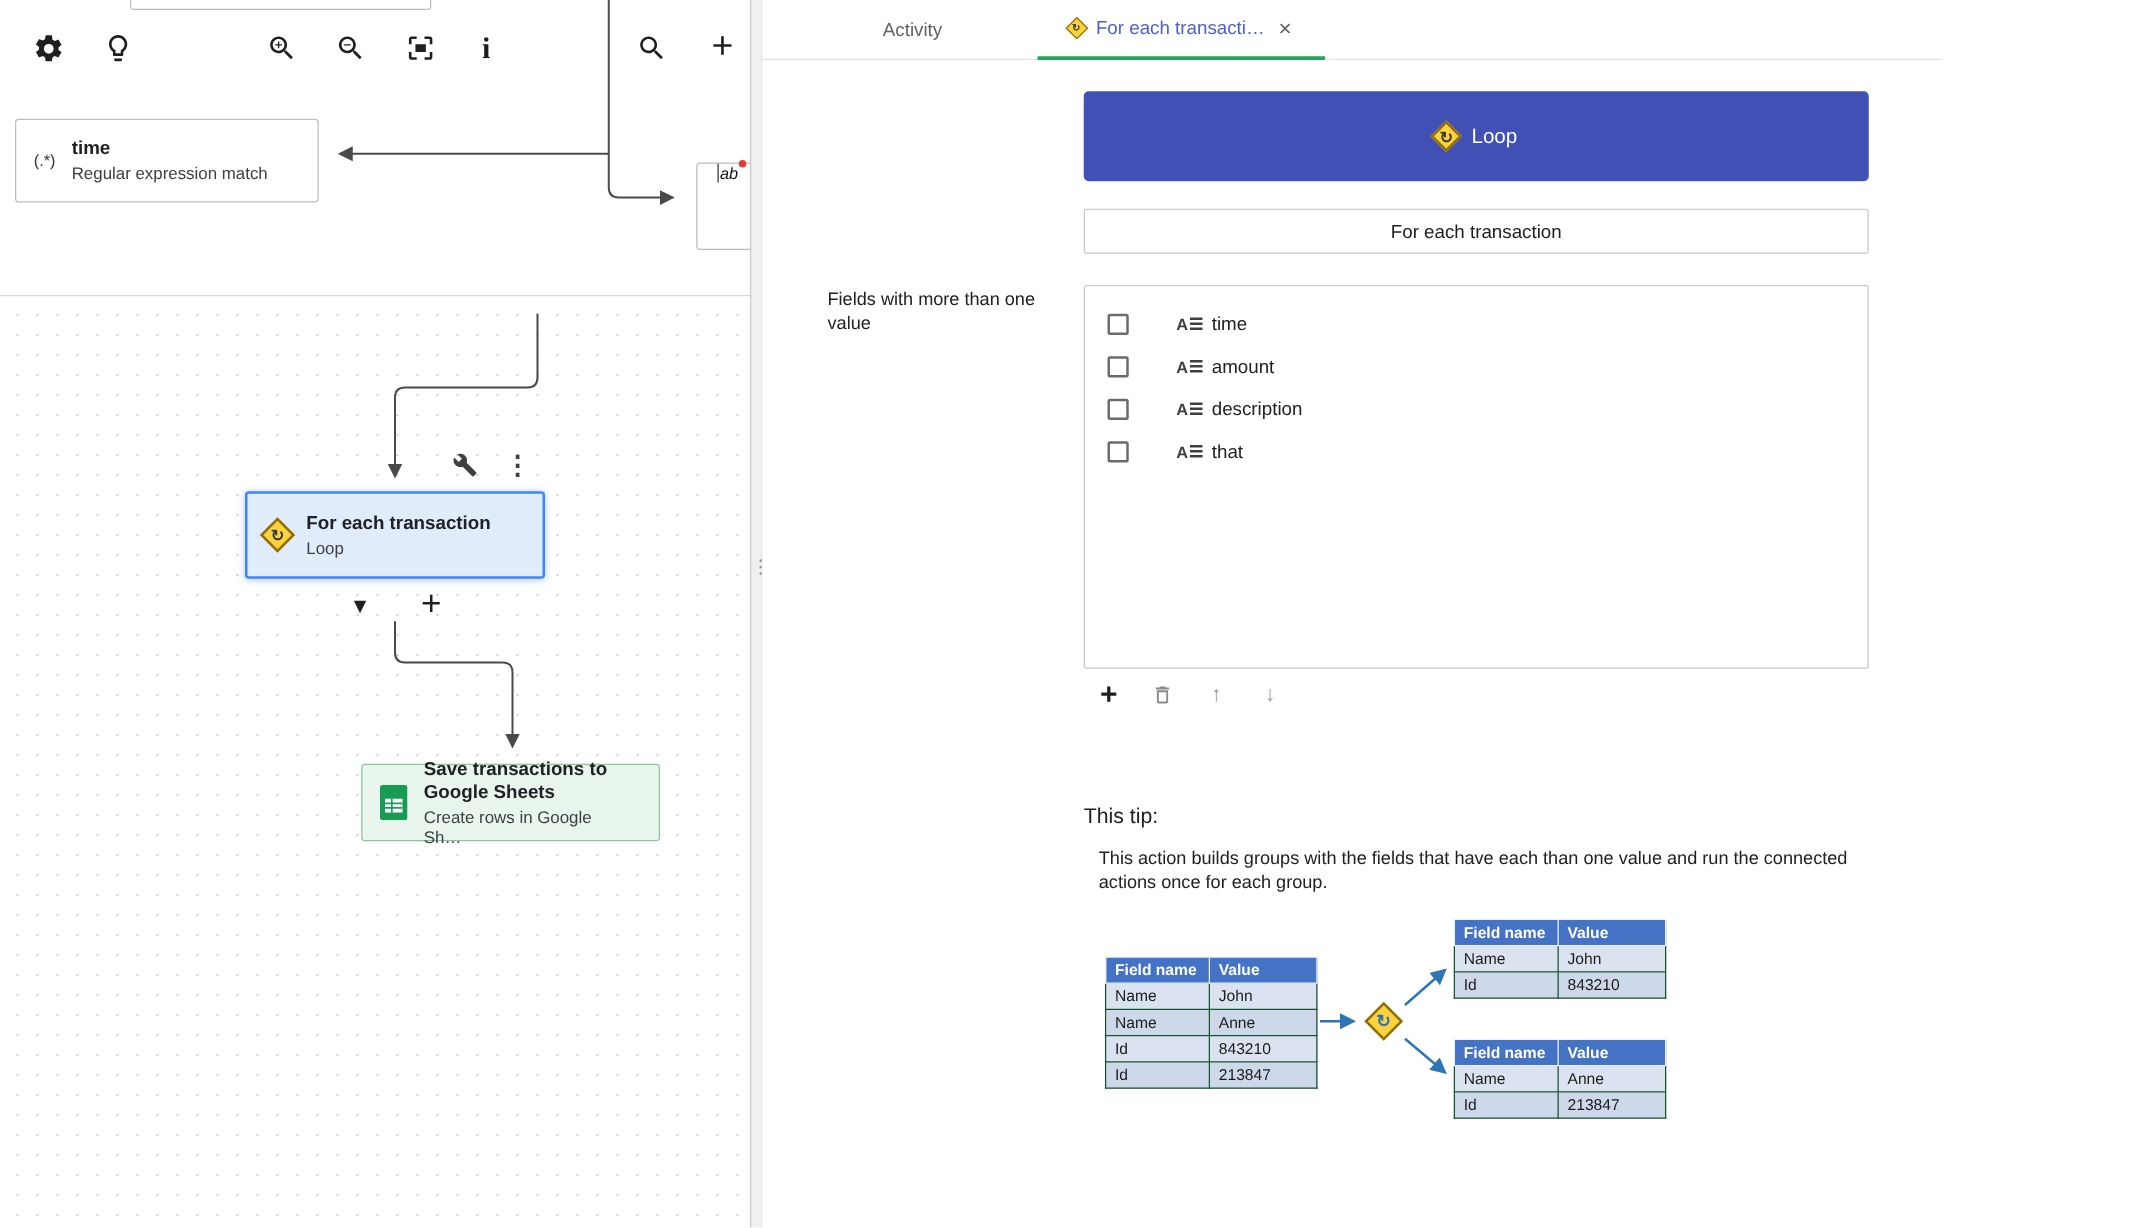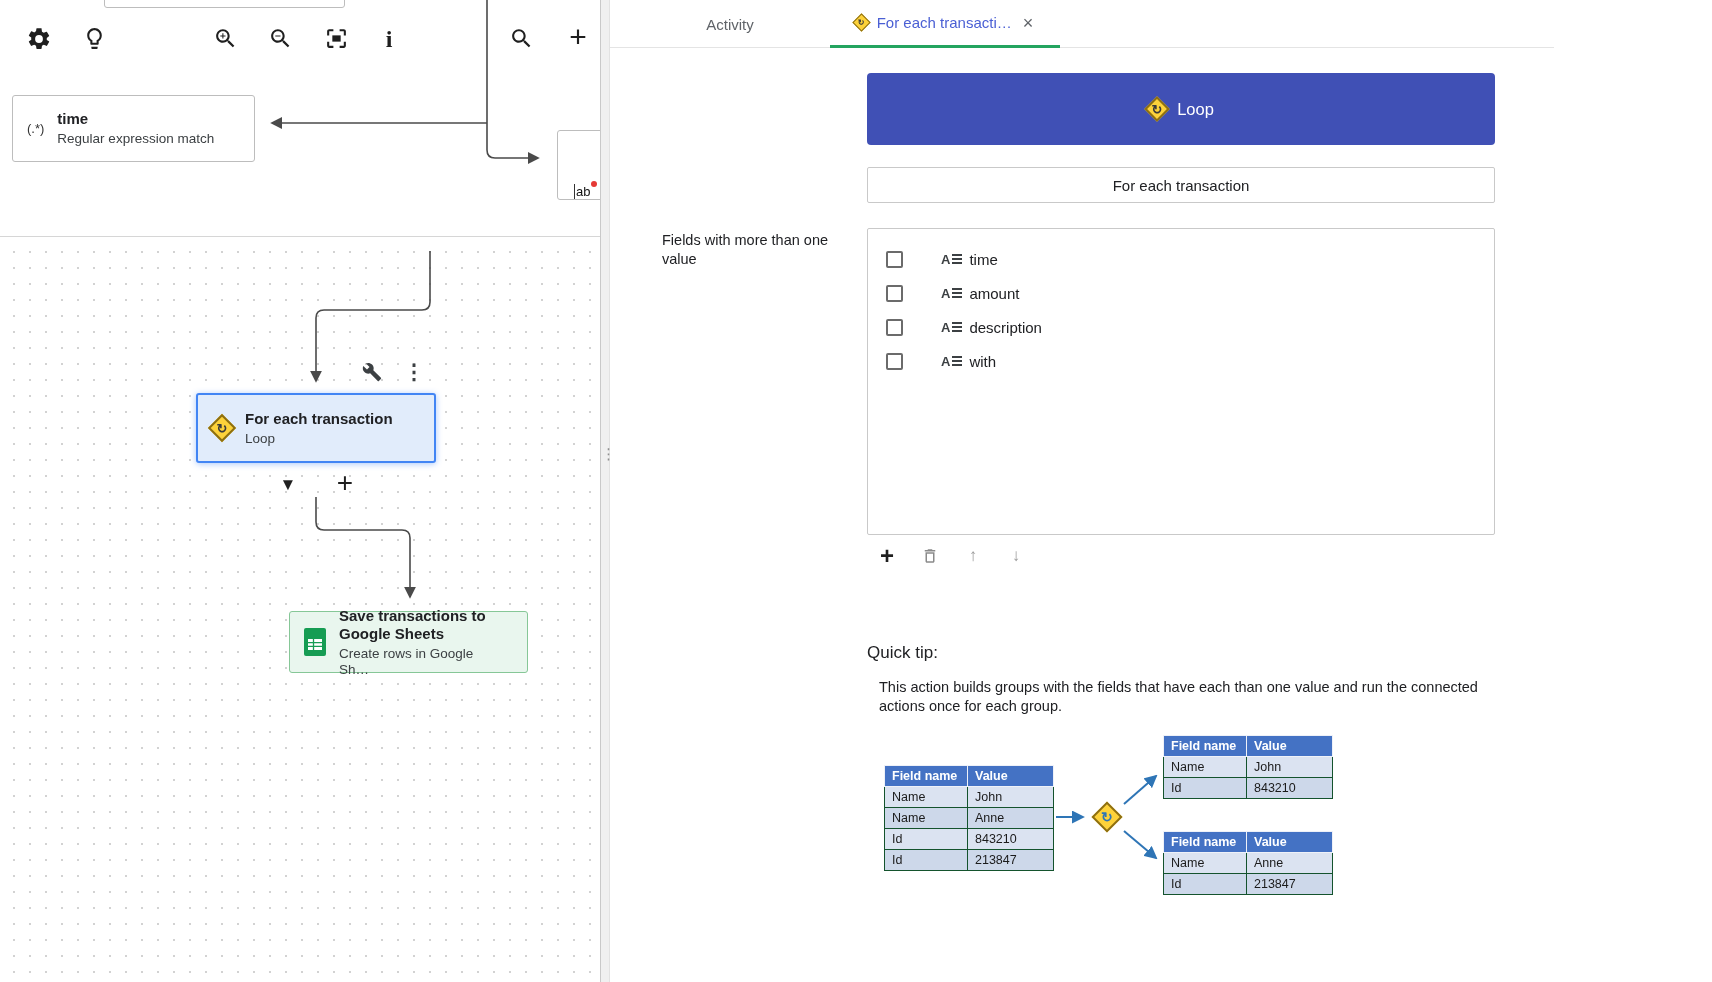--- a/index.html
+++ b/index.html
@@ -21,21 +21,21 @@
   .flow-node { position:absolute; background:#fff; border:1px solid #bdbdbd; border-radius:3px;
     display:flex; align-items:center; padding:0 14px; gap:13px; cursor:pointer; }
   .node-title { font-size:15px; font-weight:700; color:#202124; line-height:1.2; }
   .node-sub { font-size:13.5px; color:#3c4043; margin-top:3px; line-height:1.15; }
   .regex-glyph { font-size:13px; color:#333; white-space:nowrap; }
 
   .partial-top-node { position:absolute; left:104px; top:-60px; width:241px; height:68px;
     background:#fff; border:1px solid #bdbdbd; border-radius:3px; }
 
   .ab-node { position:absolute; left:557px; top:130px; width:80px; height:70px; background:#fff;
-    border:1px solid #bdbdbd; border-radius:3px; display:flex; align-items:flex-end; padding-left:16px; }
+    border:1px solid #bdbdbd; border-radius:3px; display:flex; align-items:flex-start; padding-left:16px;font-style:italic; }
   .ab-label { font-size:13px; color:#111; position:relative; border-left:1px solid #333; padding-left:1px; }
   .ab-dot { position:absolute; top:-3px; right:-7px; width:6px; height:6px; border-radius:50%; background:#e53935; }
 
   .loop-node { left:196px; top:393px; width:240px; height:70px;
     background:#e1ecfb; border:2px solid #4285f4; box-shadow:0 1px 6px rgba(66,133,244,.45); }
   .sheets-node { left:289px; top:611px; width:239px; height:62px; background:#e9f6ee; border:1px solid #86c797; }
 
   .diamond { flex:none; width:20px; height:20px; transform:rotate(45deg); background:#fdd23a;
     border:2px solid #8d6f12; display:flex; align-items:center; justify-content:center; }
   .diamond .glyph { transform:rotate(-45deg); font-size:13px; font-weight:700; color:#3a3a3a; line-height:1; }
@@ -293,36 +293,36 @@
       <div class="list-row">
         <span class="checkbox"></span>
         <span class="type-icon">
             <span class="a">A</span>
             <span class="lines">
               <i></i>
               <i></i>
               <i></i>
             </span>
           </span>
-        <span class="row-label">with</span>
+        <span class="row-label">that</span>
       </div>
     </div>
 
     <div class="list-actions">
       <span class="act act-add">+</span>
       <span class="act">
         <svg width="18" height="18" viewBox="0 0 24 24" fill="#8a8a8a">
             <path d="M6 19c0 1.1.9 2 2 2h8c1.1 0 2-.9 2-2V7H6v12zM8 9h8v10H8V9zm7.5-5l-1-1h-5l-1 1H5v2h14V4h-3.5z"></path>
           </svg>
       </span>
       <span class="act act-arrow">↑</span>
       <span class="act act-arrow">↓</span>
     </div>
 
-    <div class="tip-title">Quick tip:</div>
+    <div class="tip-title">This tip:</div>
     <div class="tip-body">This action builds groups with the fields that have each than one value and run the connected actions once for each group.</div>
 
     <div class="tip-diagram">
       <svg class="diag-svg" width="480" height="178">
         <defs>
           <marker id="bah" viewBox="0 0 10 10" refX="8.5" refY="5" markerWidth="6.5" markerHeight="6.5" orient="auto-start-reverse">
             <path d="M0,0 L10,5 L0,10 z" fill="#2e75b6"></path>
           </marker>
         </defs>
         <path d="M189,89 L216,89" fill="none" stroke="#2e75b6" stroke-width="2" marker-end="url(#bah)"></path>

